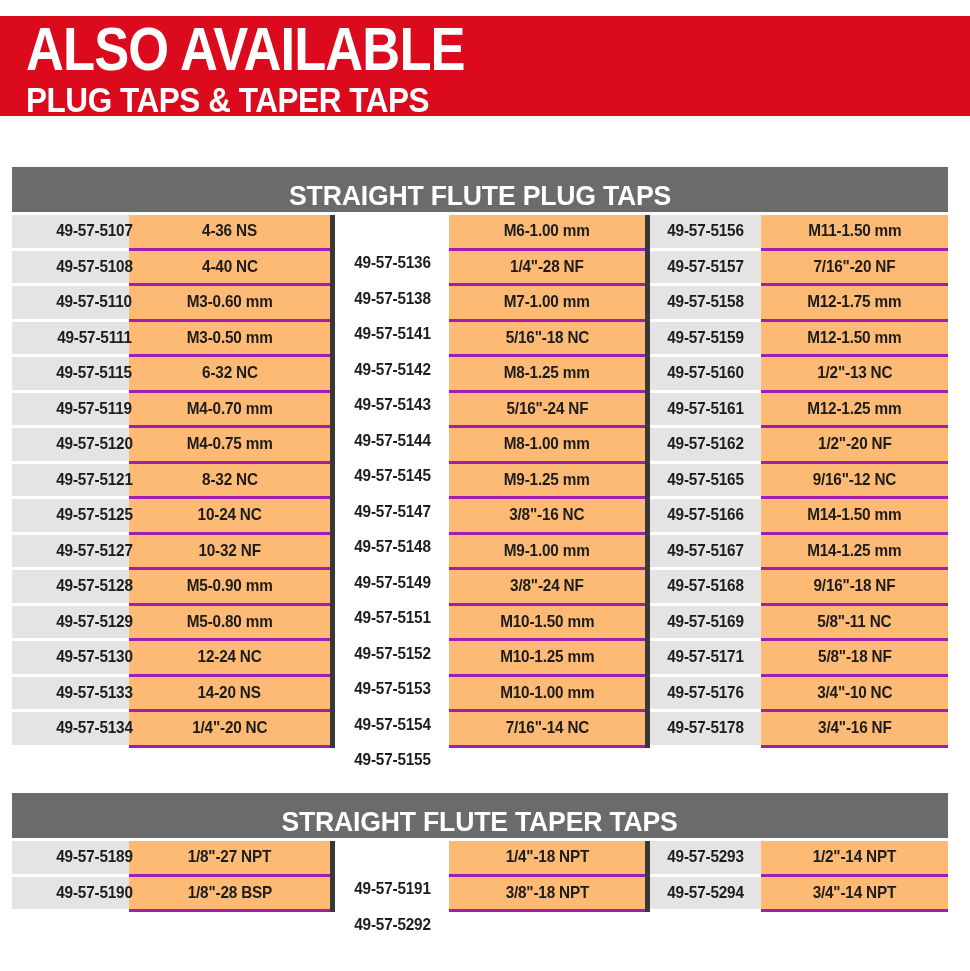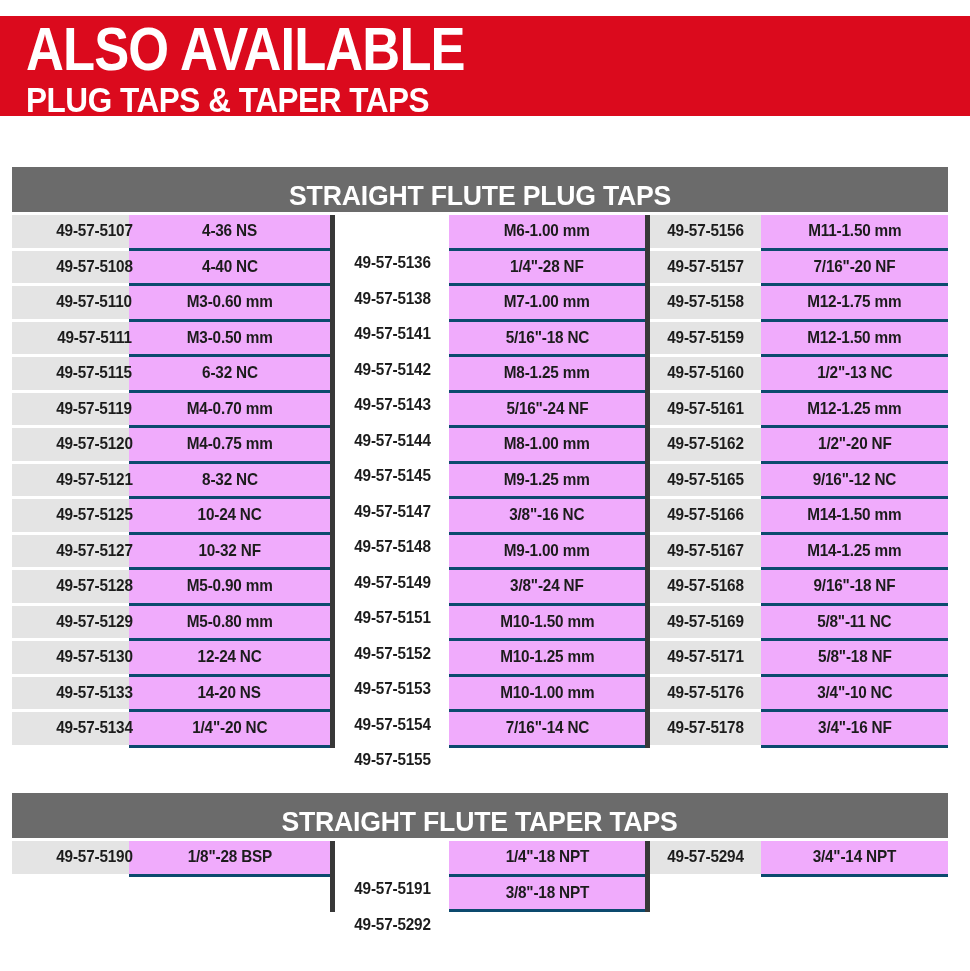--- a/index.html
+++ b/index.html
@@ -43,21 +43,21 @@
   .vdivider{width:5px;background:#383838;}
   .row{display:flex;height:35.5px;}
   .cell{
     display:flex;align-items:center;justify-content:center;
     box-sizing:border-box;font-size:17px;color:#1c1c1c;
   }
   .cell--sku{background:#e4e4e4;border-bottom:3px solid #ffffff;}
   .tbody > .pair:nth-child(1) .cell--sku{width:117px;padding-left:48px;}
   .tbody > .pair:nth-child(3) .cell--sku{width:114px;margin-top:48px;}
   .tbody > .pair:nth-child(5) .cell--sku{width:111px;}
-  .cell--size{flex:1;background:#f0abfc;border-bottom:3px solid #0c4a6e;}
+  .cell--size{flex:1;background:#fdba74;border-bottom:3px solid #a21caf;}
   .ct{
     display:inline-block;font-weight:bold;letter-spacing:-.2px;
     transform:scaleX(.9);white-space:nowrap;
   }
 </style>
 </head>
 <body>
 
 <div class="page">
 
@@ -443,20 +443,28 @@
   </div>
 
   <div class="table table--taper">
     <div class="table-title">
       <span class="ct">STRAIGHT FLUTE TAPER TAPS</span>
     </div>
     <div class="tbody">
         <div class="pair">
           <div class="row">
             <div class="cell cell--sku">
+              <div class="ct">49-57-5189</div>
+            </div>
+            <div class="cell cell--size">
+              <div class="ct">1/8"-27 NPT</div>
+            </div>
+          </div>
+          <div class="row">
+            <div class="cell cell--sku">
               <div class="ct">49-57-5190</div>
             </div>
             <div class="cell cell--size">
               <div class="ct">1/8"-28 BSP</div>
             </div>
           </div>
         </div>
         <div class="vdivider"></div>
         <div class="pair">
           <div class="row">
@@ -473,20 +481,28 @@
             </div>
             <div class="cell cell--size">
               <div class="ct">3/8"-18 NPT</div>
             </div>
           </div>
         </div>
         <div class="vdivider"></div>
         <div class="pair">
           <div class="row">
             <div class="cell cell--sku">
+              <div class="ct">49-57-5293</div>
+            </div>
+            <div class="cell cell--size">
+              <div class="ct">1/2"-14 NPT</div>
+            </div>
+          </div>
+          <div class="row">
+            <div class="cell cell--sku">
               <div class="ct">49-57-5294</div>
             </div>
             <div class="cell cell--size">
               <div class="ct">3/4"-14 NPT</div>
             </div>
           </div>
         </div>
       </div>
   </div>
 

